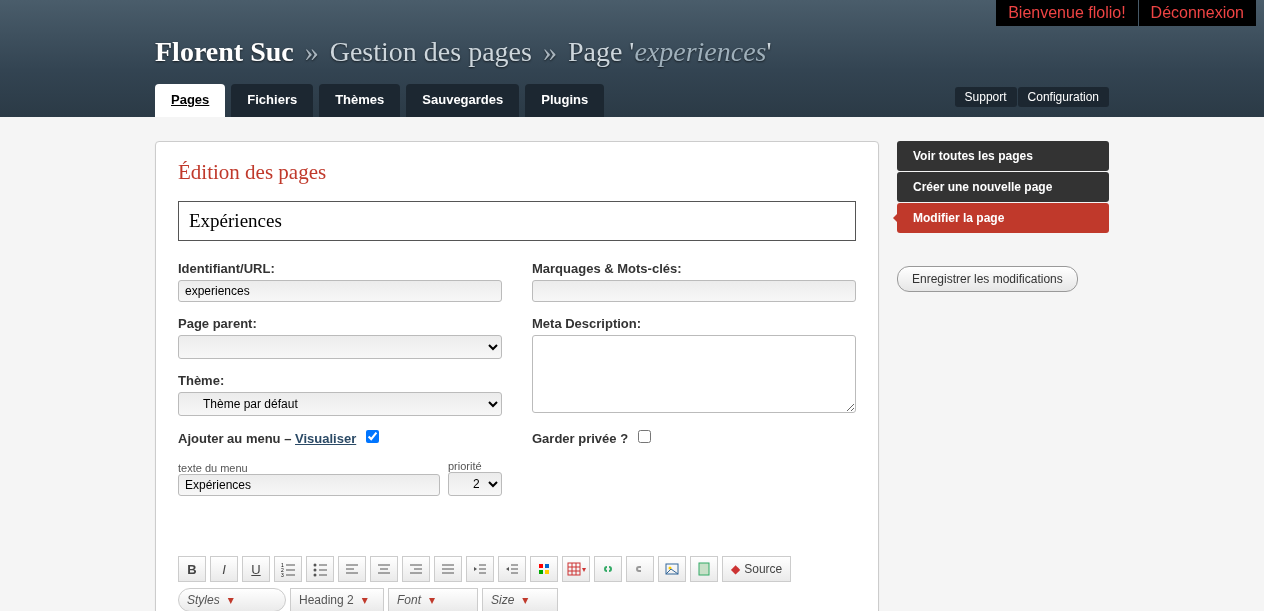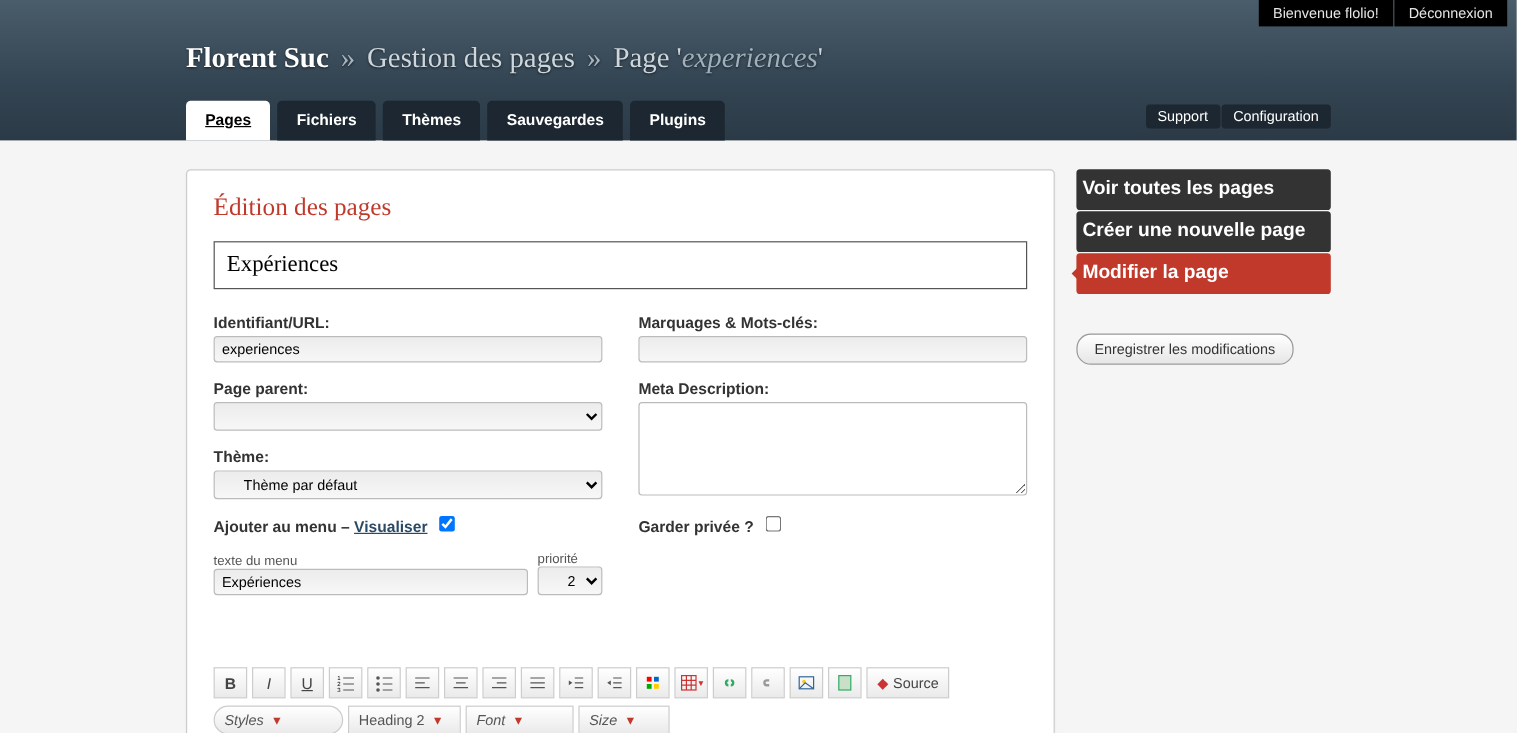--- a/index.html
+++ b/index.html
@@ -1,21 +1,21 @@
 <!DOCTYPE html>
 <html><head>
 <meta charset="utf-8">
 <style>
   * { box-sizing: border-box; margin: 0; padding: 0; }
   body { font-family: "Lucida Grande", Arial, sans-serif; font-size: 13px; background: #f5f5f5; color: #333; }
 
   .topbar { background: linear-gradient(#4a5d6b, #334452 60%, #2b3a46); height: 117px; position: relative; }
   .top-links { position: absolute; top: 0; right: 8px; display: flex; }
-  .top-links a { background: #000; color: #e5e5e5; font-size: 12px; padding: 4px 12px; margin-left: 1px; text-decoration: none; }
-  .breadcrumb { position: absolute; left: 155px; top: 36px; color: #fff; font-size: 24px; font-family: Georgia, serif; text-shadow: 0 1px 2px rgba(0,0,0,.6); }
+  .top-links a { background: #000; color: #ef4444; font-size: 16px; padding: 4px 12px; margin-left: 1px; text-decoration: none; }
+  .breadcrumb { position: absolute; left: 155px; top: 36px; color: #fff; font-size: 28px; font-family: Georgia, serif; text-shadow: 0 1px 2px rgba(0,0,0,.6); }
   .breadcrumb .sep { color: #a8b4bd; margin: 0 4px; }
   .breadcrumb .sub { color: #cdd6dc; }
   .breadcrumb .slug { font-style: italic; color: #9fb0bb; }
 
   .tabs { position: absolute; left: 155px; bottom: 0; display: flex; gap: 6px; }
   .tab { background: #1c2731; color: #fff; padding: 8px 16px 10px; border-radius: 4px 4px 0 0; font-size: 13px; font-weight: bold; text-decoration: none; }
   .tab.active { background: #fff; color: #000; text-decoration: underline; }
 
   .aux-links { position: absolute; right: 155px; bottom: 10px; display: flex; }
   .aux-links a { background: #1c2731; color: #fff; font-size: 12px; padding: 3px 10px; border-radius: 3px; margin-left: 1px; text-decoration: none; }
@@ -51,21 +51,21 @@
   .tb-row { display: flex; gap: 4px; margin-bottom: 6px; flex-wrap: wrap; }
   .tb-btn { width: 28px; height: 26px; border: 1px solid #ccc; background: linear-gradient(#fff,#eaeaea); display: flex; align-items: center; justify-content: center; font-size: 13px; color: #444; cursor: pointer; }
   .tb-btn svg { width: 16px; height: 16px; }
   .tb-btn.src { width: auto; padding: 0 8px; gap: 4px; font-size: 12px; }
   .tb-sel { border: 1px solid #ccc; background: linear-gradient(#fff,#eaeaea); height: 24px; padding: 0 8px; font-size: 12px; color: #555; display: flex; align-items: center; gap: 8px; font-style: italic; cursor: pointer; }
   .tb-sel .arrow { color: #c0392b; font-style: normal; }
   .tb-sel.w1 { width: 108px; border-radius: 12px; } .tb-sel.w2 { width: 94px; } .tb-sel.w3 { width: 90px; } .tb-sel.w4 { width: 76px; }
 
   .sidebar { width: 212px; }
   .side-nav { list-style: none; }
-  .side-nav li { background: #333; color: #fff; padding: 8px 5px; font-size: 16px; font-weight: bold; margin-bottom: 1px; border-radius: 3px; cursor: pointer; }
+  .side-nav li { background: #333; color: #fff; padding: 8px 16px; font-size: 12px; font-weight: bold; margin-bottom: 1px; border-radius: 3px; cursor: pointer; }
   .side-nav li.active { background: #c0392b; position: relative; }
   .side-nav li.active::before { content: ""; position: absolute; left: -10px; top: 50%; transform: translateY(-50%); border: 6px solid transparent; border-right-color: #c0392b; }
   .save-btn { margin-top: 32px; background: linear-gradient(#fff,#e6e6e6); border: 1px solid #999; border-radius: 12px; padding: 5px 14px; font-size: 12px; cursor: pointer; display: inline-block; }
 </style>
 </head>
 <body>
 
 <div class="topbar">
   <div class="top-links">
     <a href="#">Bienvenue flolio!</a>

